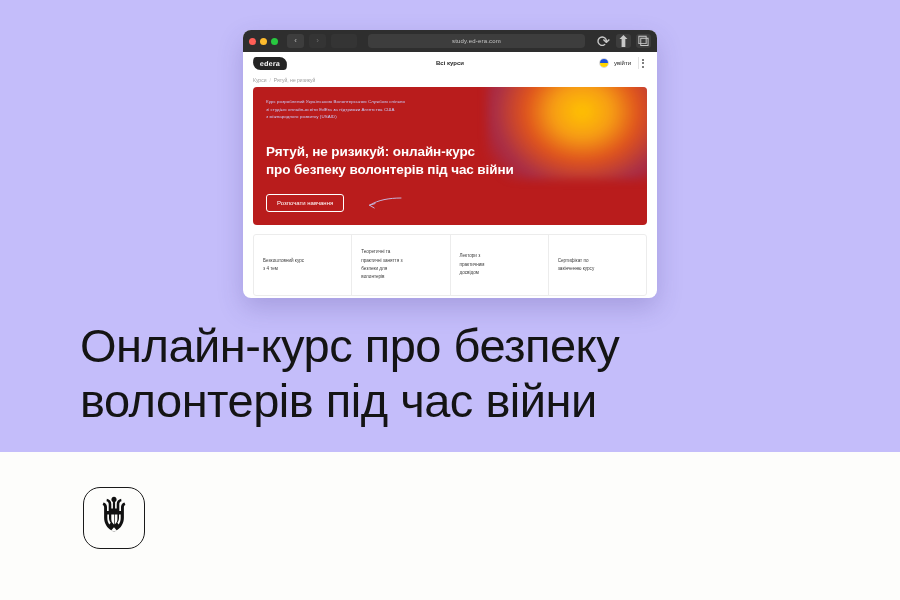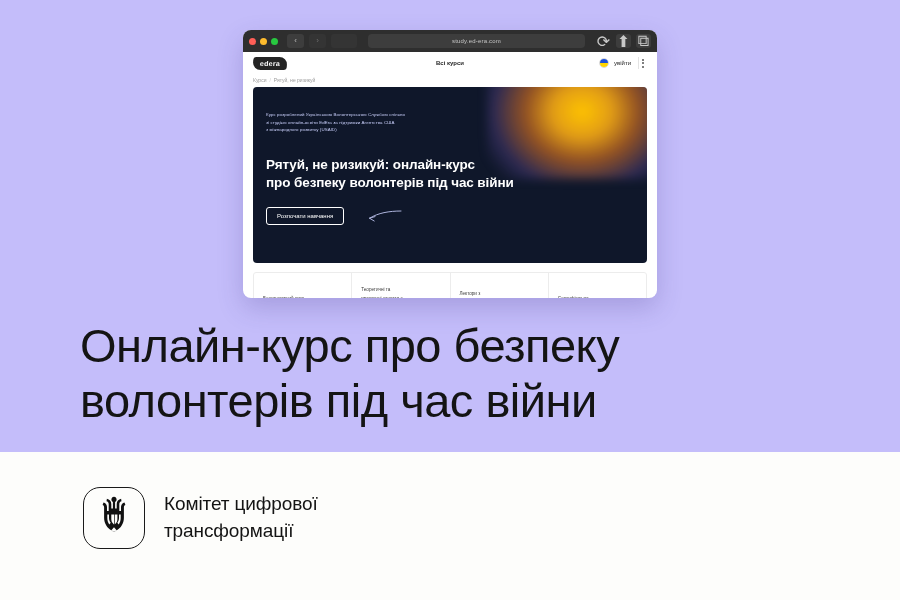--- a/index.html
+++ b/index.html
@@ -194,26 +194,26 @@
     display: flex;
     gap: 3px;
     align-items: center;
     background: #fff;
   }
   .breadcrumb .crumb-sep { color: #c9c9c9; }
 
   
   .hero-panel {
     margin: 0 10px;
-    height: 176px;
+    height: 138px;
     border-radius: 4px;
-    background: #0f172a;
+    background: #b91c1c;
     position: relative;
     overflow: hidden;
-    padding: 24px 13px;
+    padding: 11px 13px;
   }
 
   .glow {
     position: absolute;
     right: -30px;
     top: -58px;
     width: 190px;
     height: 150px;
     background: radial-gradient(ellipse at 50% 55%,
         #ffc400 0%,
@@ -428,15 +428,13 @@
         c0.9-0.4 1.5-1.3 1.5-2.4C20.6 2 19.5 0.8 18 0.8z
         M11.3 18.5h1.7v3.3c0 1.9 0.6 3.6 1.7 5l-1.4 1.6
         c-1.3-1.8-2-4-2-6.4V18.5z
         M16.5 18.5h1.5v10.1l-1.6-1.8c-0.7-1-1.1-2.3-1.1-3.6V18.5z
         M19.9 18.5h1.5v4.7c0 1.3-0.4 2.6-1.1 3.6l-1.6 1.8V18.5h1.2z
         M23 18.5h1.7v3.5c0 2.4-0.7 4.6-2 6.4l-1.4-1.6
         c1.1-1.4 1.7-3.1 1.7-5V18.5z
         M18 31.3l2.6 2.9-2.6 1.5-2.6-1.5L18 31.3z"></path>
     </svg>
   </div>
-  <div class="committee-text">Комітет цифрової
-трансформації</div>
 </div>
 
 </body></html>

